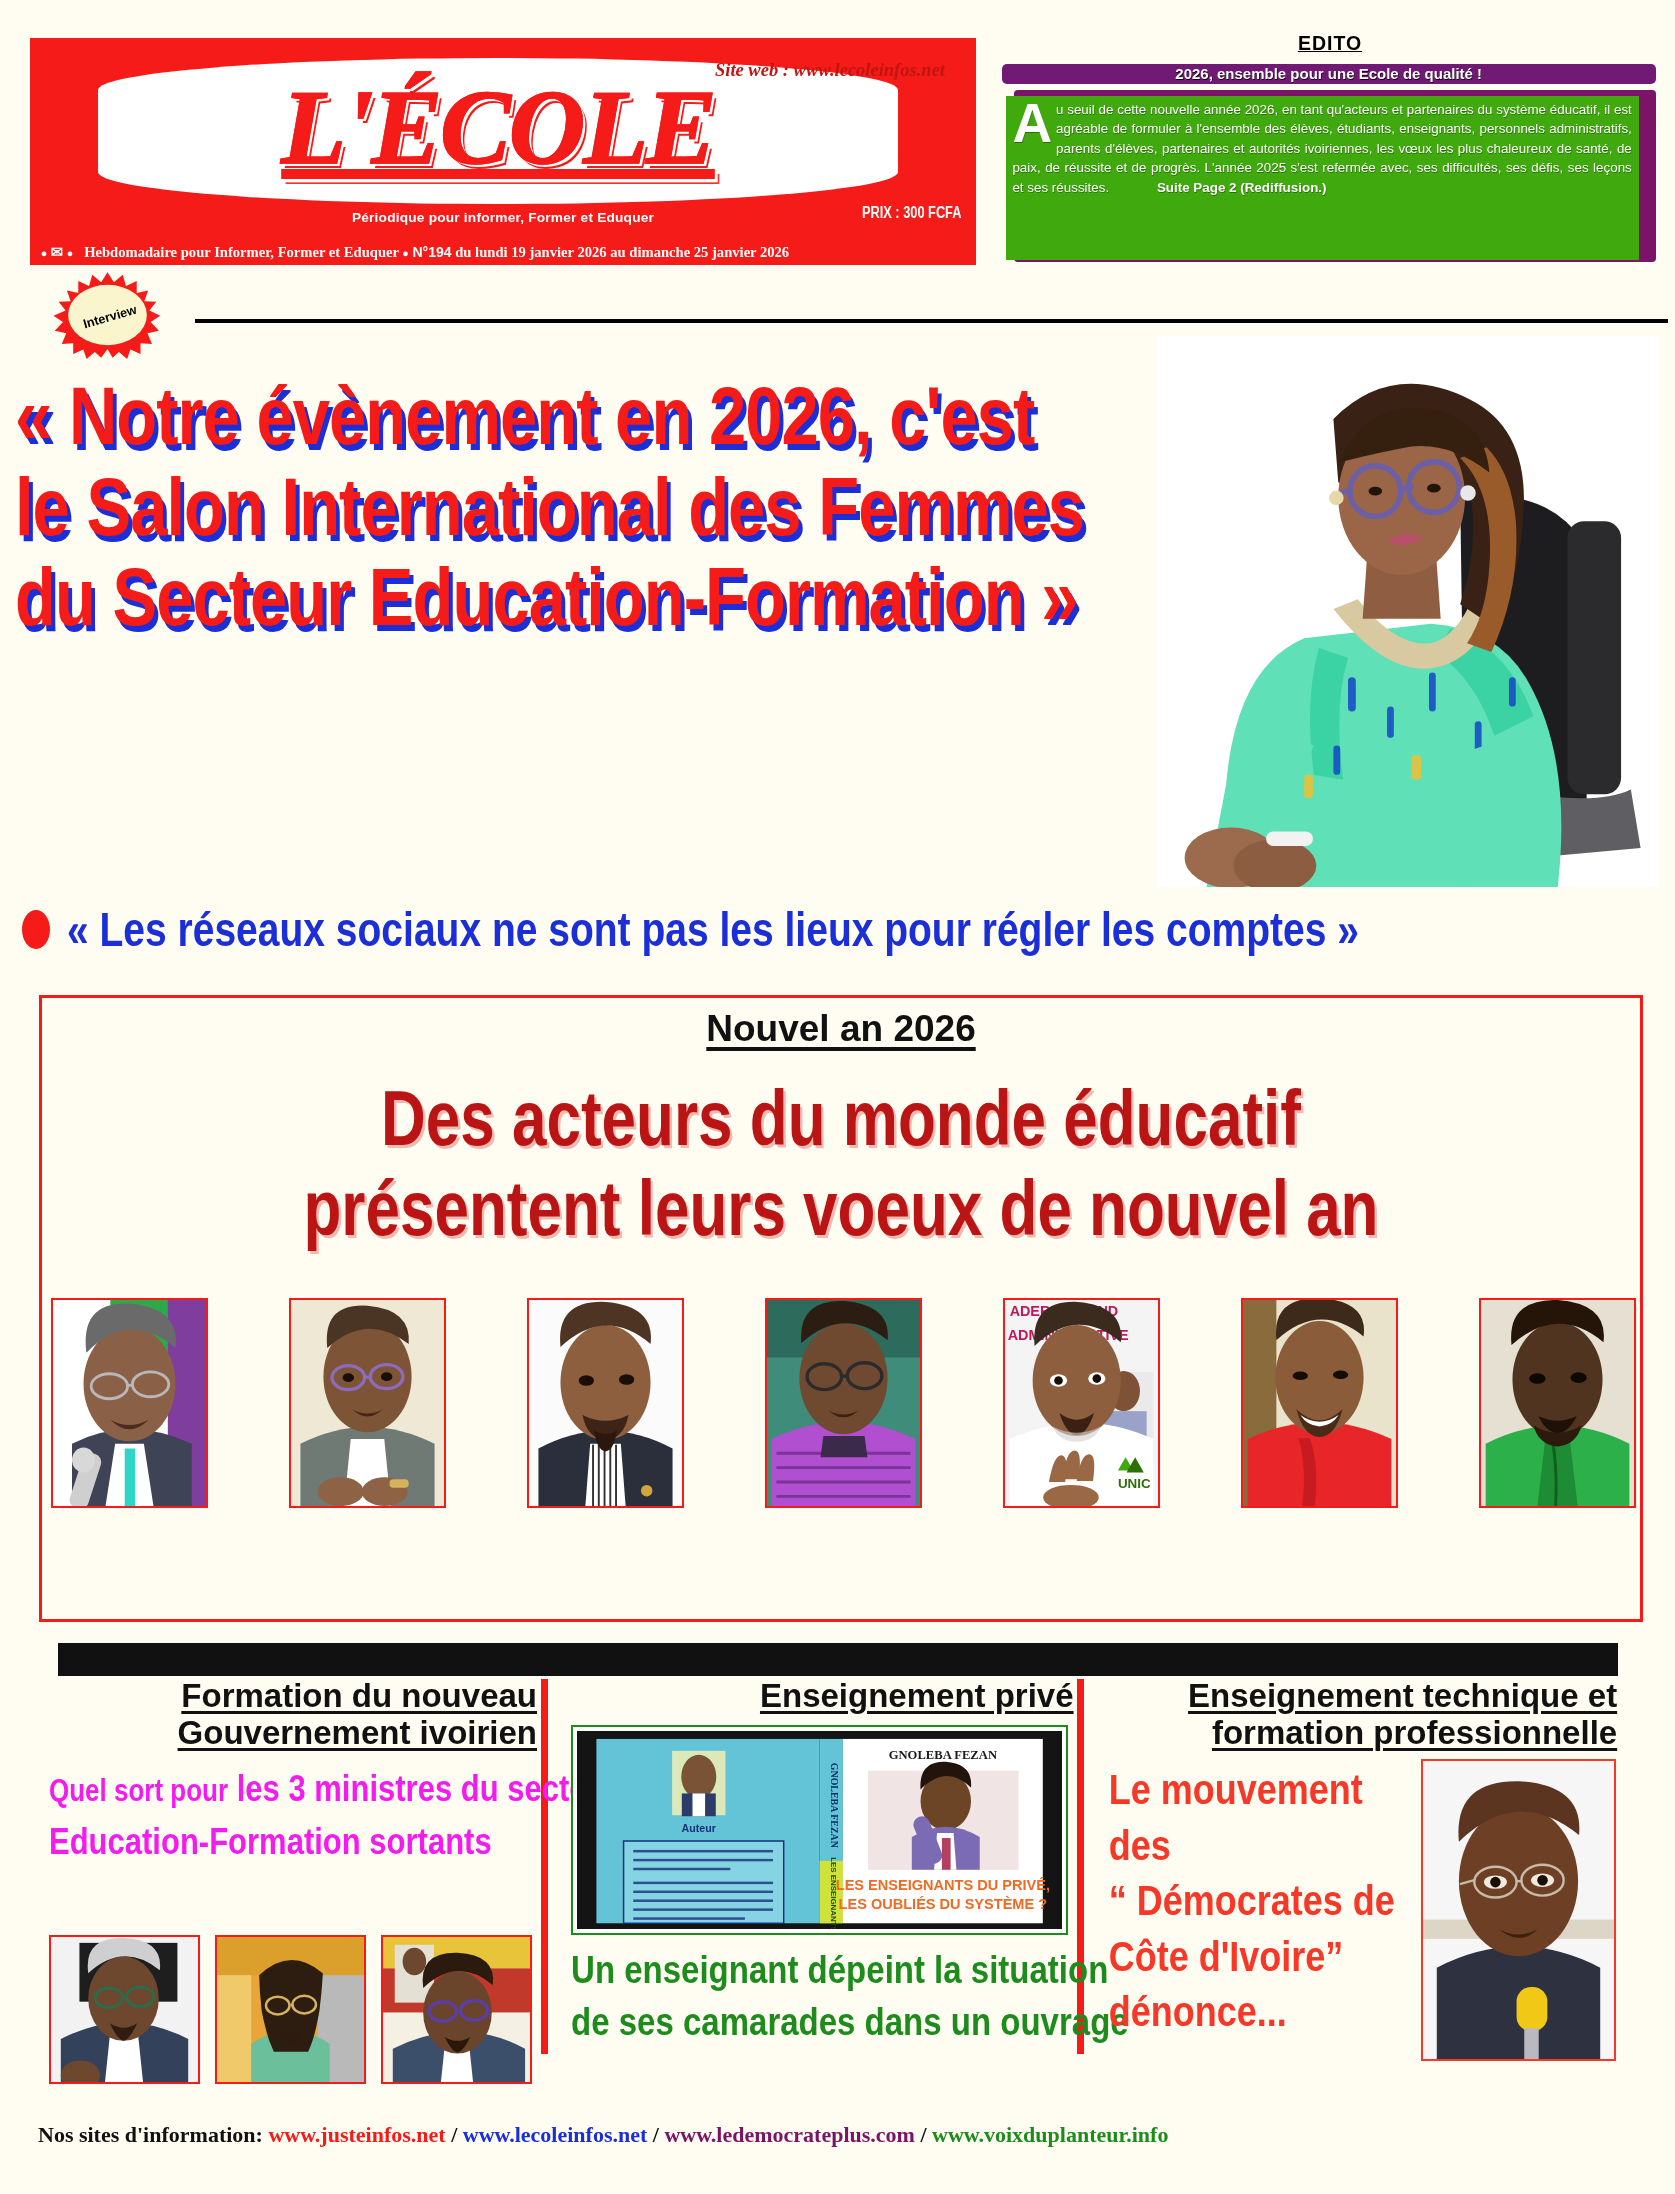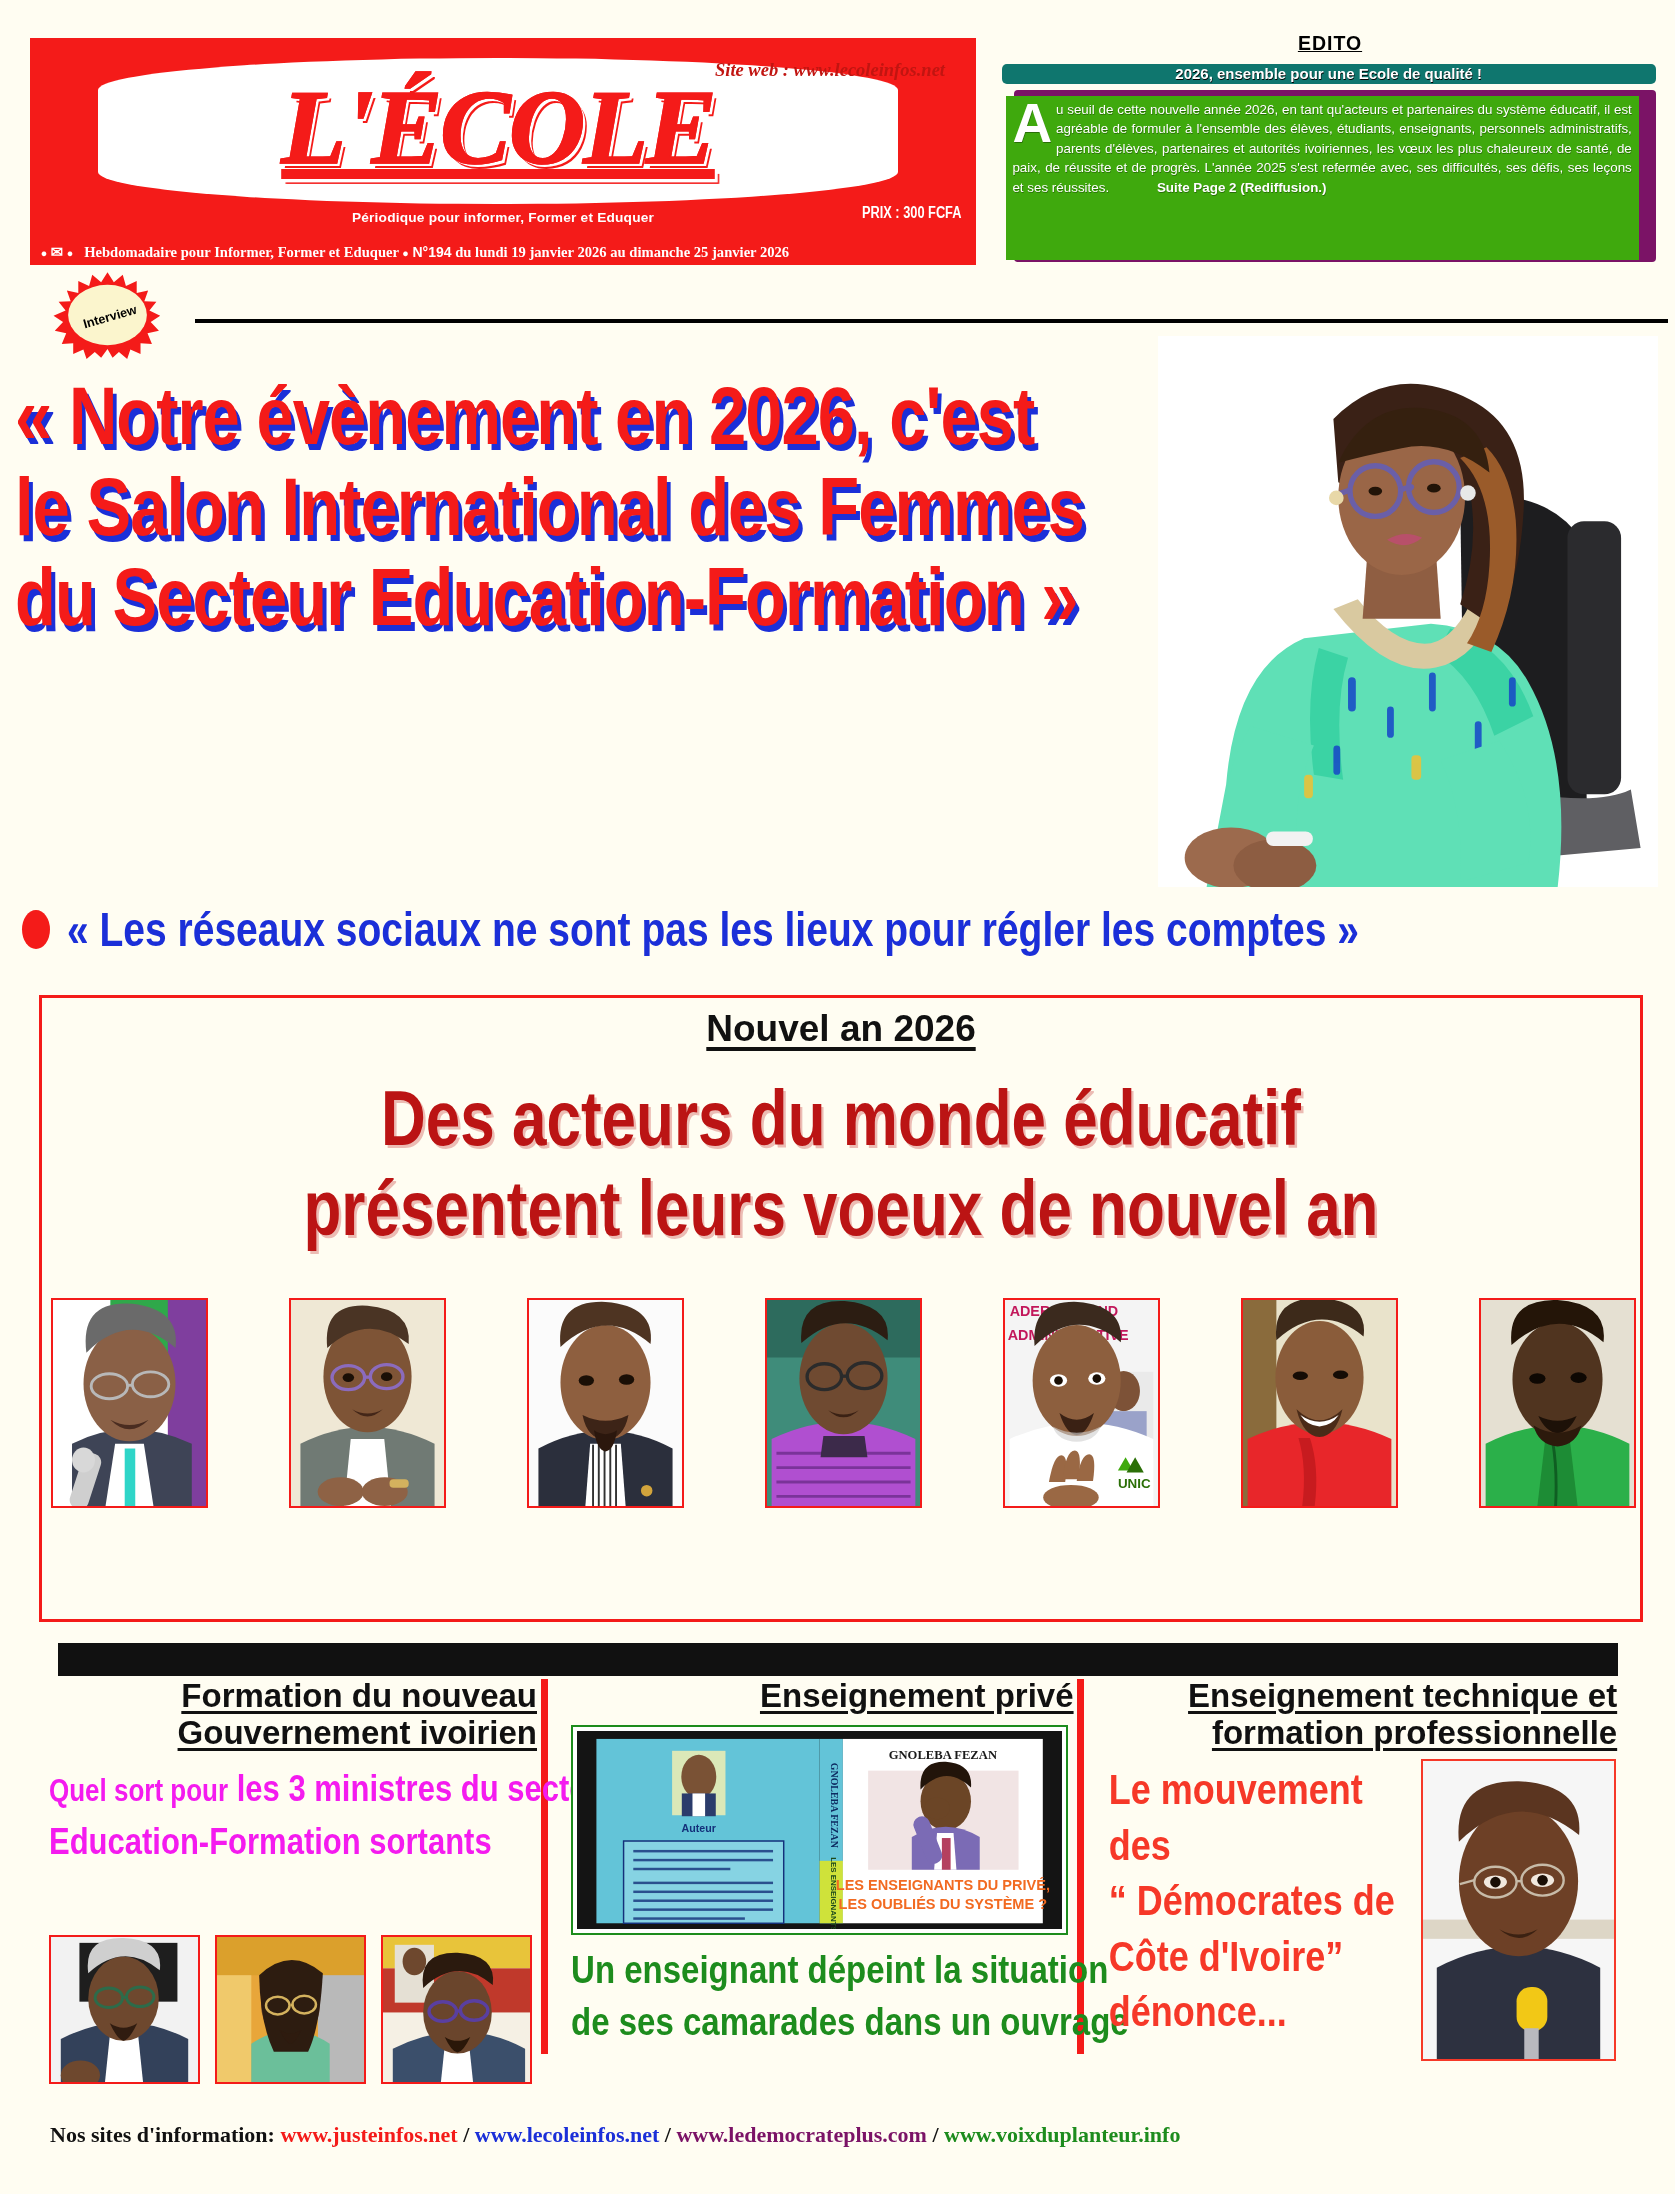--- a/index.html
+++ b/index.html
@@ -72,21 +72,21 @@
   .edito {
     position:absolute; left:991px; top:6.8px; width:678px; height:257px;
   }
   .edito-title {
     text-align:center; font-size:19.5px; font-weight:bold; color:#000;
     text-decoration:underline; letter-spacing:1px;
     margin-top:25px;
   }
   .edito-subbar {
     margin-top:8.8px; margin-left:10.7px; width:654px; height:20.5px;
-    background:#0f766e; border-radius:4.9px;
+    background:#701a75; border-radius:4.9px;
     color:#ffffff; font-weight:bold; font-size:15px;
     text-align:center; line-height:20.5px;
     text-shadow:0.5px 0.5px 0 #000;
     font-family:"Liberation Sans Narrow","Liberation Sans",sans-serif;
   }
   .edito-bodywrap {
     position:relative; margin-top:2.9px; margin-left:14.6px; width:650px; height:176px;
   }
   .edito-shadow {
     position:absolute; left:8.8px; top:2.9px; width:642px; height:172px;
@@ -265,21 +265,21 @@
   .c3 .portrait {
     position:absolute; right:0; top:0; width:195px; height:302px;
     border:2px solid #f63828; overflow:hidden; background:#fff;
   }
 
   
   .footer {
     position:absolute; left:0; top:2122px; width:1652px; height:34px;
     font-family:"Liberation Serif", serif;
     font-weight:bold; font-size:22px;
-    white-space:nowrap; padding-left:50px;
+    white-space:nowrap; padding-left:38px;
   }
   .footer .lbl { color:#111; }
   .footer .s1 { color:#f41b19; }
   .footer .s2 { color:#1b2fd8; }
   .footer .s3 { color:#7b1366; }
   .footer .s4 { color:#1d8c1d; }
   .footer .sl { color:#111; }
 
   
   .ph { width:100%; height:100%; display:block; }

